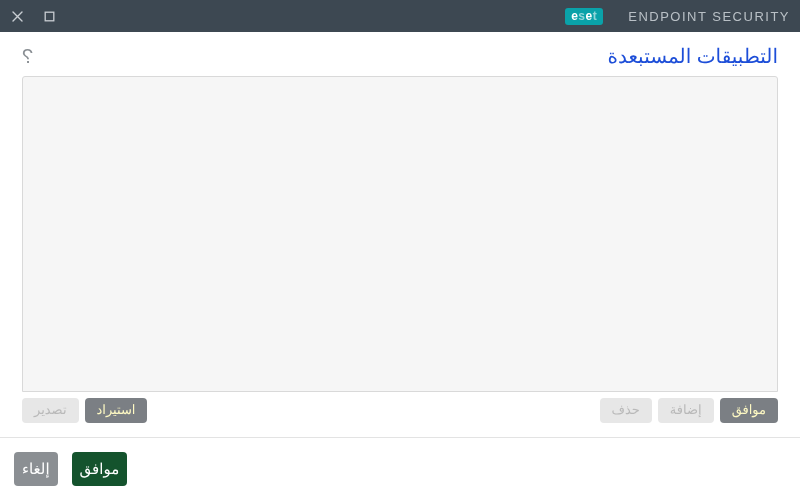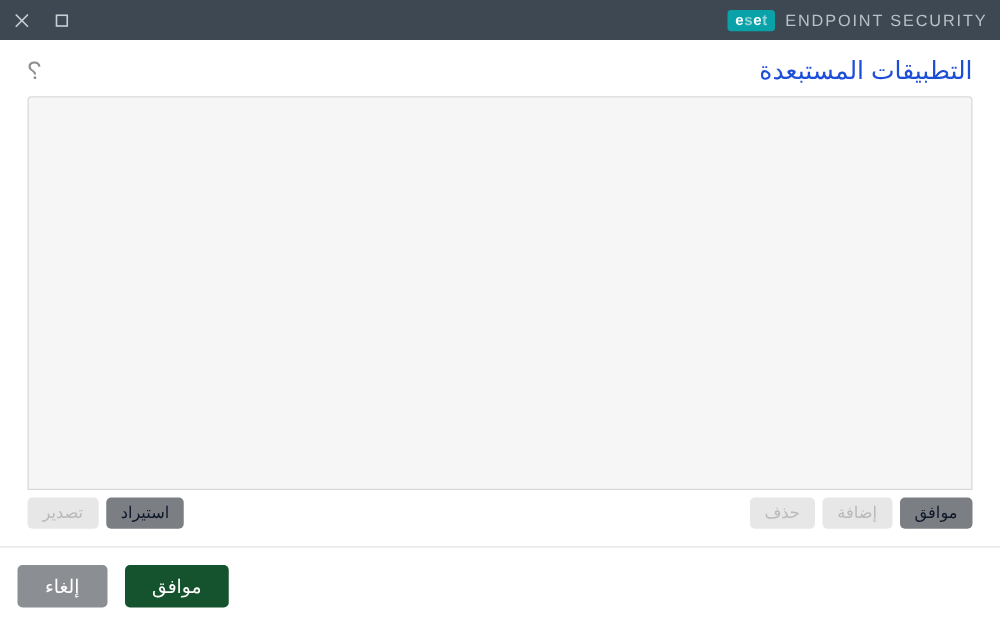--- a/index.html
+++ b/index.html
@@ -50,21 +50,21 @@
     background: #0aa2a9;
     color: #fff;
     border-radius: 3px;
     padding: 1px 6px 2px 6px;
     font-weight: 700;
     font-size: 12px;
     letter-spacing: 0.5px;
     direction: ltr;
   }
   .brand-logo .dim { opacity: 0.55; }
-  .brand-name { font-weight: 400; }
+  .brand-name { font-weight: 400; margin-left: 17px; }
 
   
   .header {
     display: flex;
     align-items: center;
     padding: 12px 22px 8px 22px;
   }
   .header .title {
     font-size: 20px;
     color: #1d4ed8;
@@ -109,40 +109,40 @@
   .pill {
     border: none;
     border-radius: 4px;
     padding: 4px 12px 5px 12px;
     font-size: 13px;
     font-family: inherit;
     cursor: pointer;
     line-height: 1.2;
     text-align: center;
   }
-  .pill.primary  { background: #7b7f84; color: #0f172a; }
+  .pill.primary  { background: #7b7f84; color: #fef9c3; }
   .pill.disabled { background: #e7e7e7; color: #b9b9b9; cursor: default; }
 
   
   .footer-sep {
     height: 1px;
     background: #e3e3e3;
     margin: 0;
   }
   .footer {
     display: flex;
     gap: 14px;
     padding: 14px 14px 14px 14px;
     direction: rtl;
     justify-content: flex-end;  
   }
   .btn {
     border: none;
     border-radius: 4px;
-    padding: 8px 22px;
+    padding: 8px 8px;
     font-size: 15px;
     font-family: inherit;
     color: #fff;
     cursor: pointer;
   }
   .btn.ok     { background: #14532d; }
   .btn.cancel { background: #8b8f93; }
 
   svg { display: block; }
 </style>

